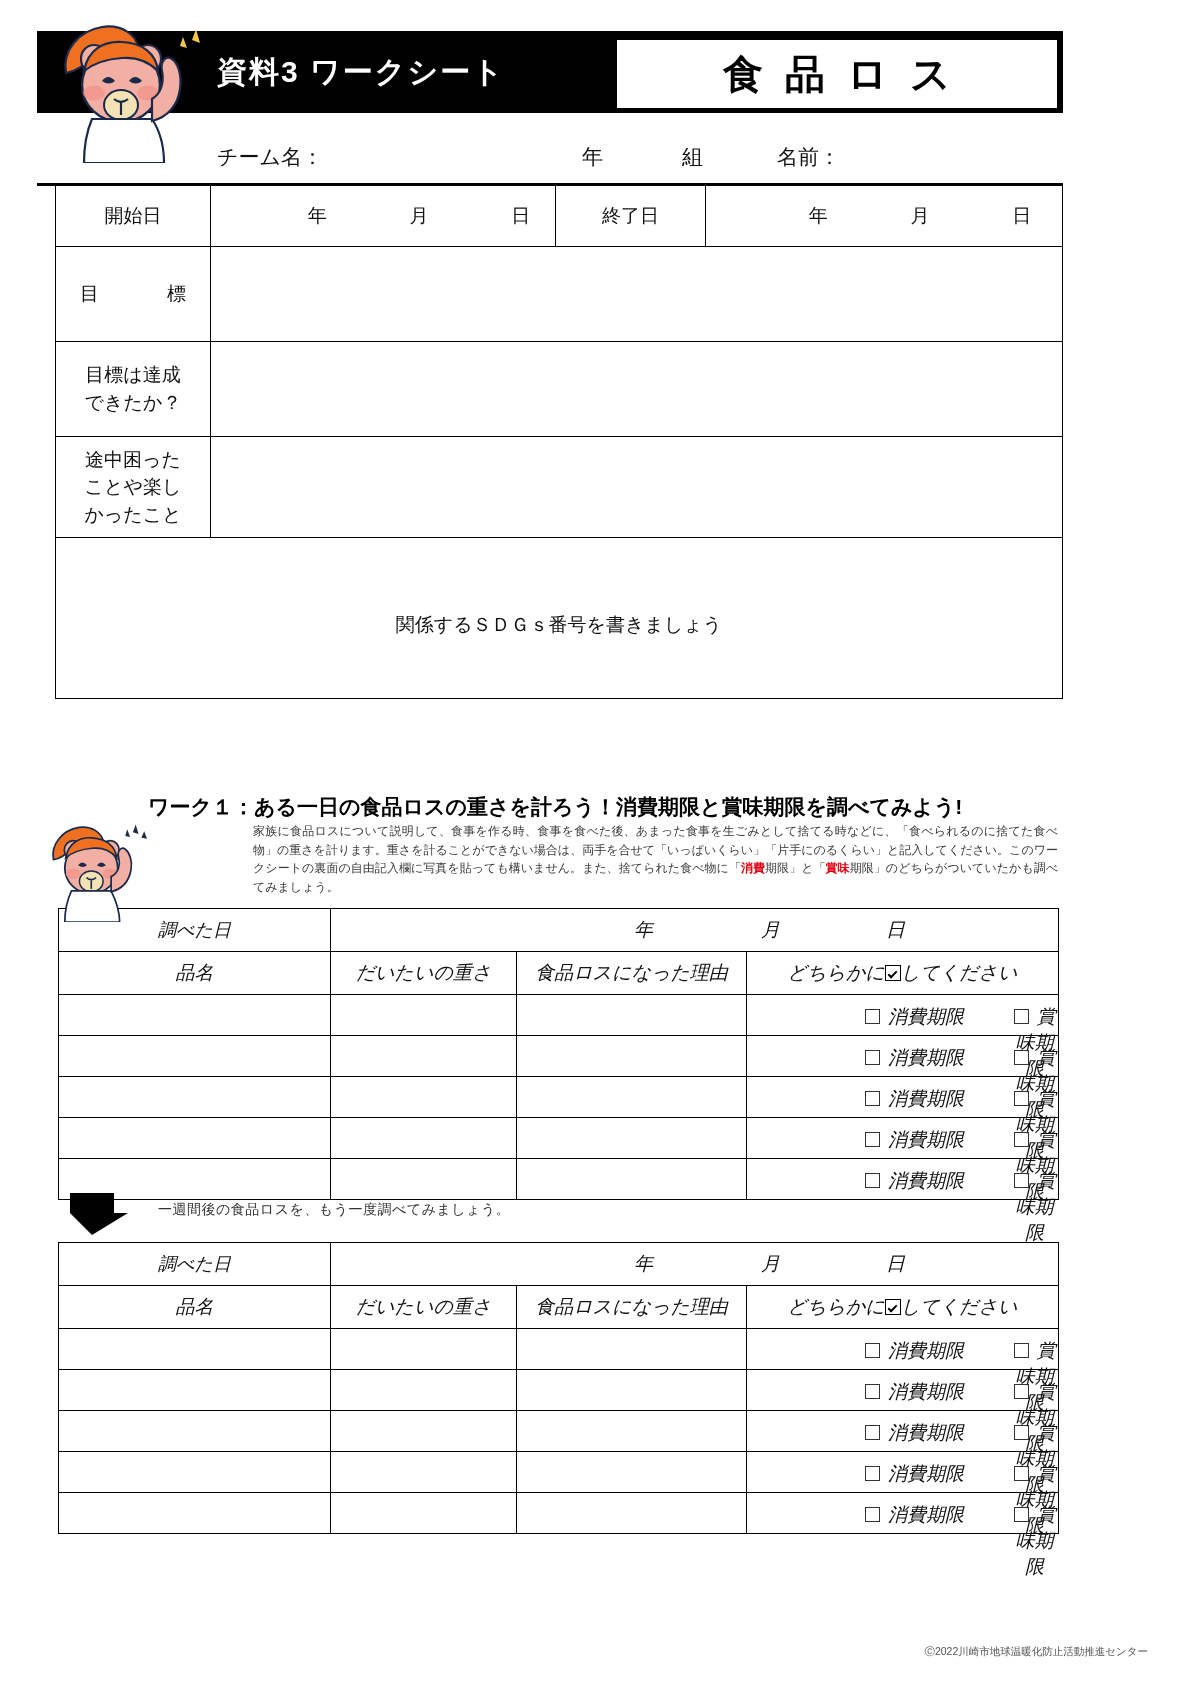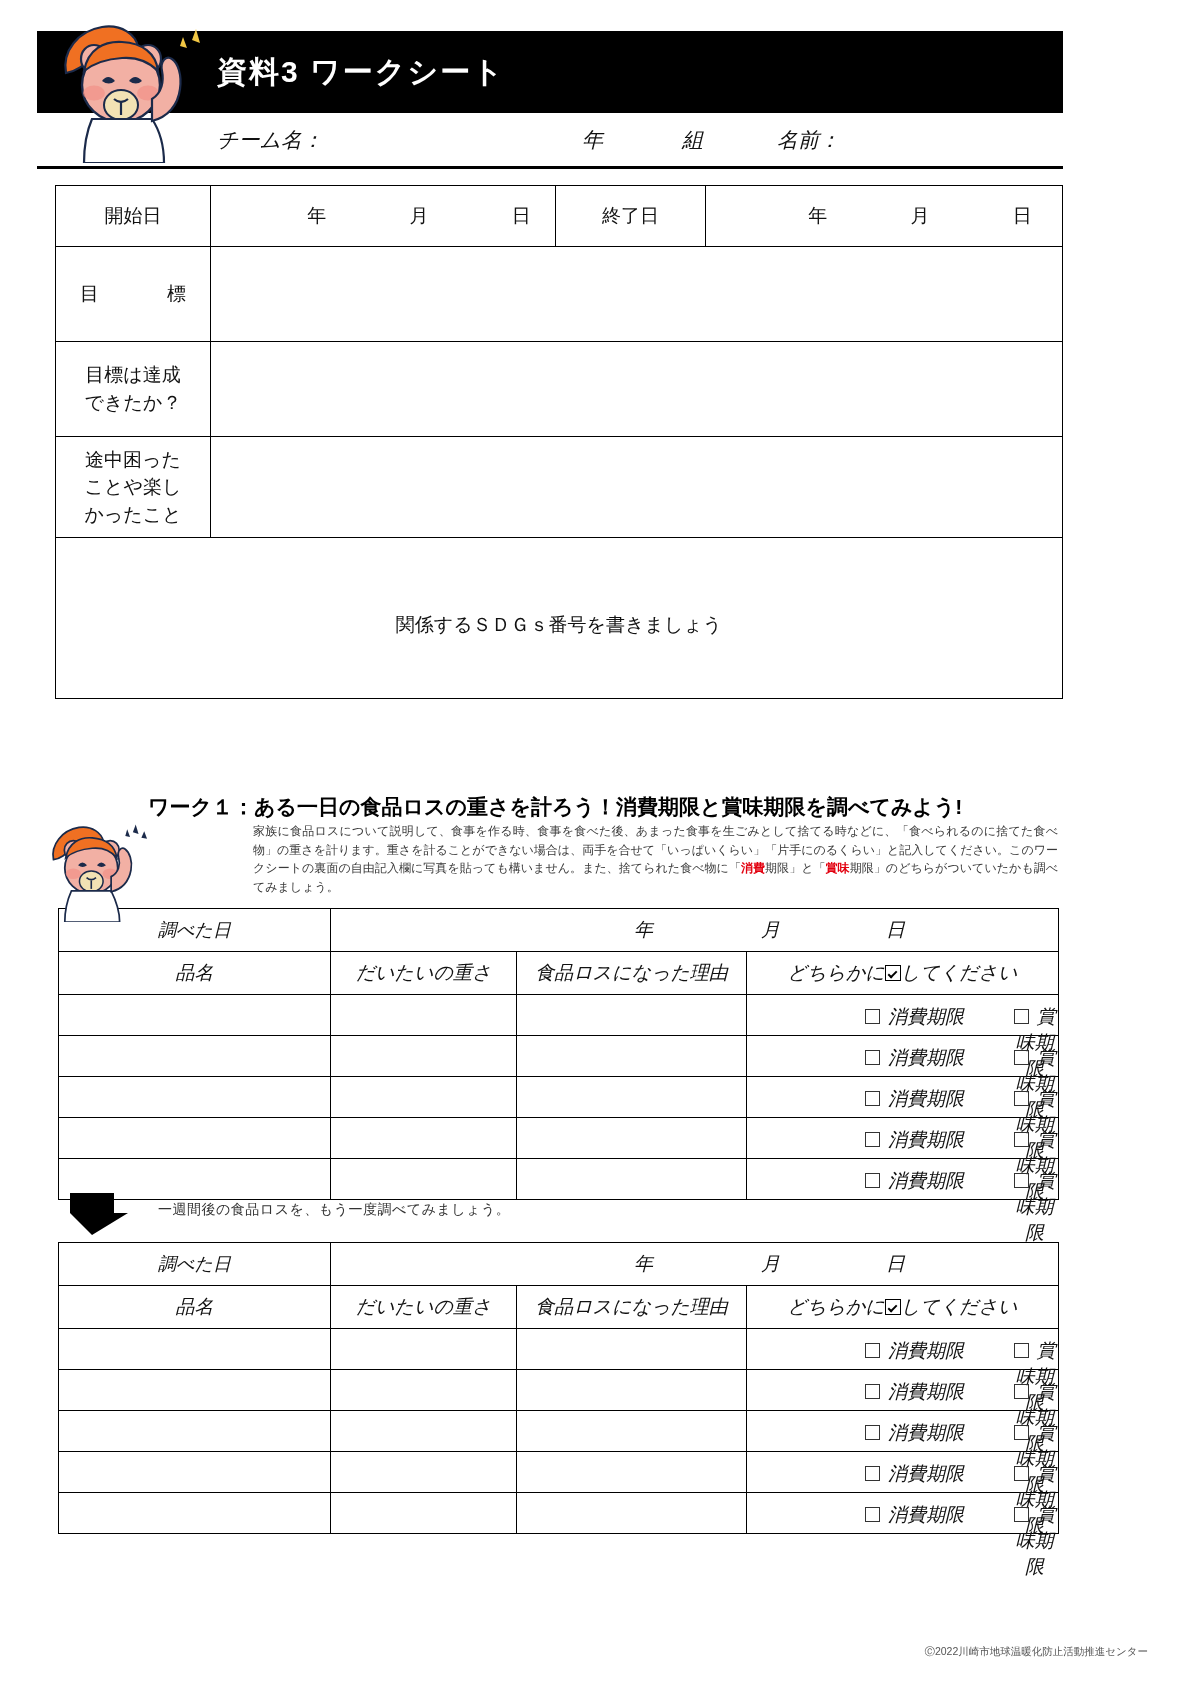--- a/index.html
+++ b/index.html
@@ -38,37 +38,36 @@
     font-size:40px; font-weight:bold; color:#000;
     letter-spacing:22px; text-indent:22px;
   }
 
   
   .mascot-top { position:absolute; left:52px; top:13px; width:150px; height:150px; z-index:5; }
   .mascot-work { position:absolute; left:44px; top:818px; width:104px; height:104px; z-index:5; }
 
   
   .nameline {
-    position:absolute; left:37px; top:118px; width:1026px; height:48px;
+    position:absolute; left:37px; top:135px; width:1026px; height:48px;
     border-bottom:3px solid #000;
-    font-style:italic;
   }
   .nameline .nl {
     position:absolute; font-size:21px; color:#111; white-space:nowrap;
   }
   .nl-team  { left:180px; top:8px; }
   .nl-year  { left:545px; top:8px; }
   .nl-class { left:645px; top:8px; }
   .nl-name  { left:740px; top:8px; }
 
   
   table.t { border-collapse:collapse; table-layout:fixed; }
   table.t td { border:1.5px solid #000; font-size:19px; color:#111; }
 
-  .toptable { position:absolute; left:55px; top:185px; width:1007px; }
+  .toptable { position:absolute; left:55px; top:185px; width:1007px;font-family:Liberation Serif, serif; }
   .toptable td { text-align:center; vertical-align:middle; }
   .lbl { font-size:19px; line-height:1.45; }
   .date-cell { text-align:left; }
   .date-cell span { display:inline-block; }
   .d1 { margin-left:72px; }
   .d2 { margin-left:78px; }
   .d3 { margin-left:78px; }
 
   .sdgs-cell { text-align:center; vertical-align:top; padding-top:14px; font-size:20px; }
 
@@ -122,20 +121,23 @@
     font-size:10.5px; color:#555; white-space:nowrap;
   }
 </style>
 </head>
 <body>
 
 <div class="page">
 
   <div class="banner">
     <div class="banner-title">資料3 ワークシート</div>
+    <div class="banner-box">
+      <span>食品ロス</span>
+    </div>
   </div>
 
   <svg class="mascot-top" viewBox="0 0 150 150">
 
     <path d="M14 60 C10 38 26 18 50 14 C70 11 84 22 86 34 C74 28 58 30 46 40 C34 50 26 58 14 60 Z" fill="#f07022" stroke="#1b2a4a" stroke-width="2.2"></path>
 
     <ellipse cx="42" cy="46" rx="13" ry="14" fill="#f2b0a4" stroke="#1b2a4a" stroke-width="2.2"></ellipse>
     <ellipse cx="96" cy="46" rx="13" ry="14" fill="#f2b0a4" stroke="#1b2a4a" stroke-width="2.2"></ellipse>
 
     <ellipse cx="69" cy="72" rx="39" ry="37" fill="#f2b0a4" stroke="#1b2a4a" stroke-width="2.4"></ellipse>

